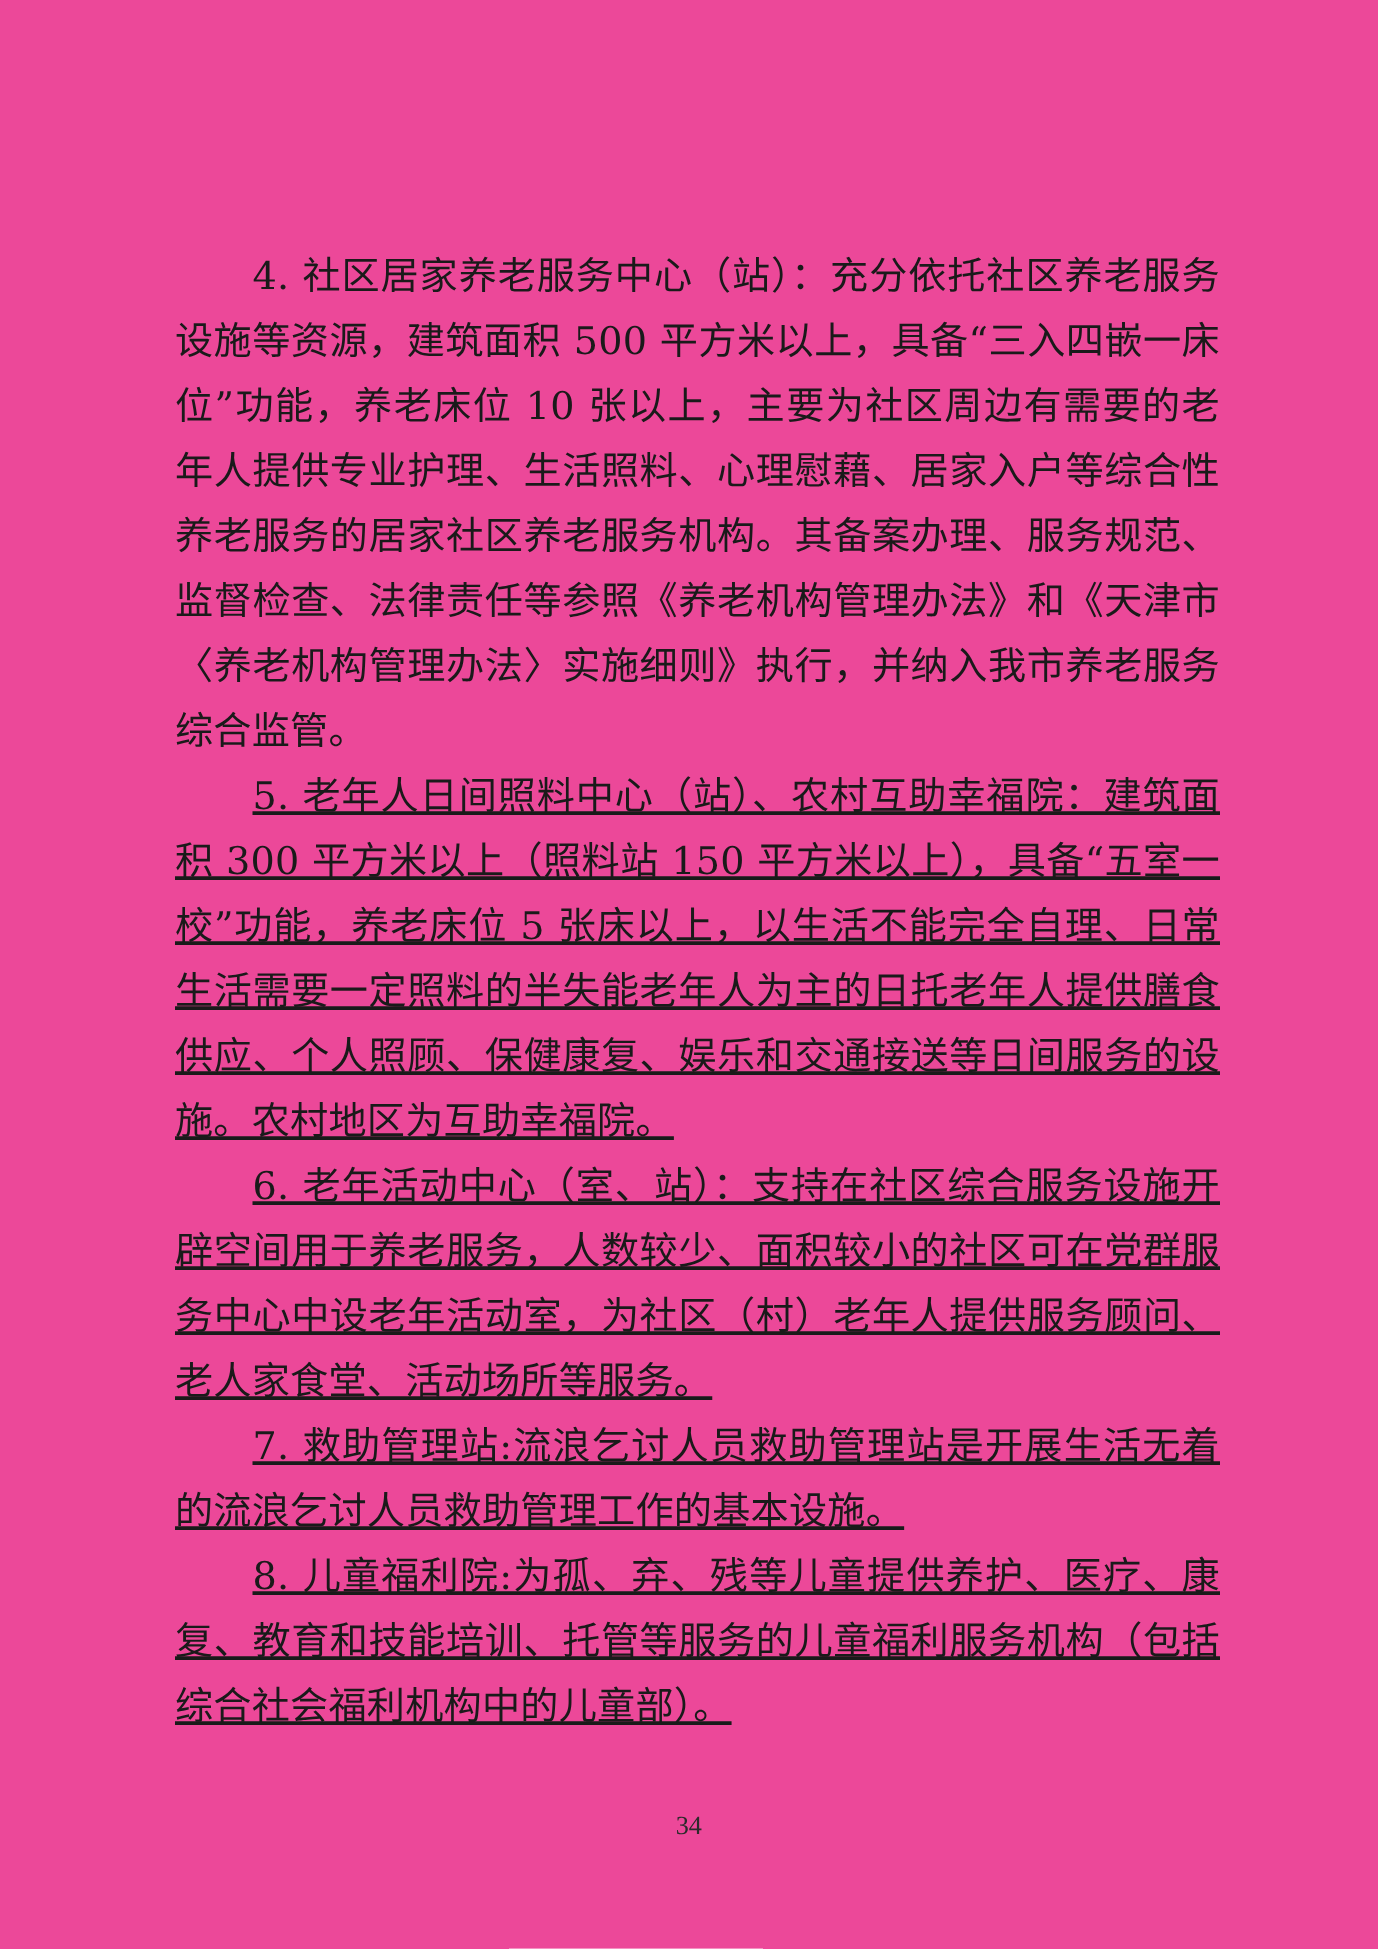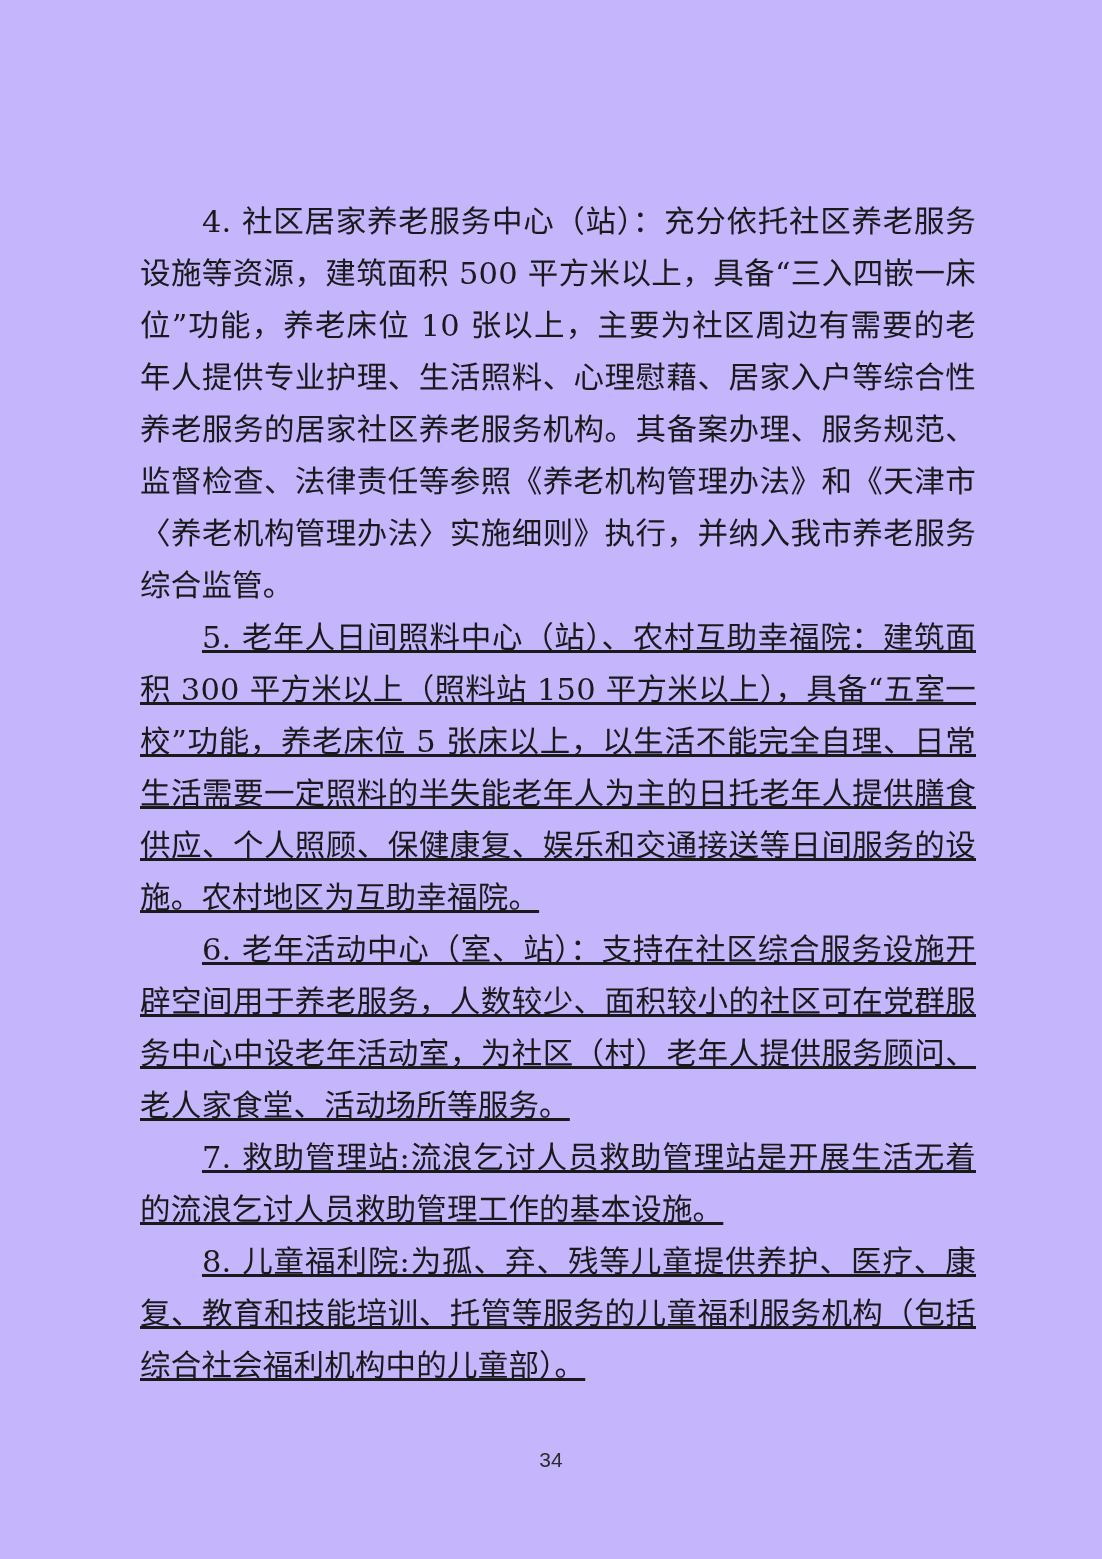--- a/index.html
+++ b/index.html
@@ -5,21 +5,21 @@
 <style>
   html, body {
     margin: 0;
     padding: 0;
     background: #ffffff;
   }
   .page {
     position: relative;
     width: 1102px;
     height: 1559px;
-    background: #c4b5fd;
+    background: #ec4899;
     overflow: hidden;
     box-sizing: border-box;
   }
   .content {
     position: absolute;
     left: 140px;
     top: 196px;
     width: 836px;
   }
   .para {
@@ -38,21 +38,21 @@
   .para + .para {
     margin-top: 0px;
     text-decoration: underline;
   }
   .page-number {
     position: absolute;
     left: 0;
     right: 0;
     top: 1448px;
     text-align: center;
-    font-family: Liberation Sans, sans-serif;
+    font-family: Liberation Serif, serif;
     font-size: 21px;
     color: #2b2b2b;
   }
 </style>
 </head>
 <body>
 
 <div class="page">
 
   <div class="content">

